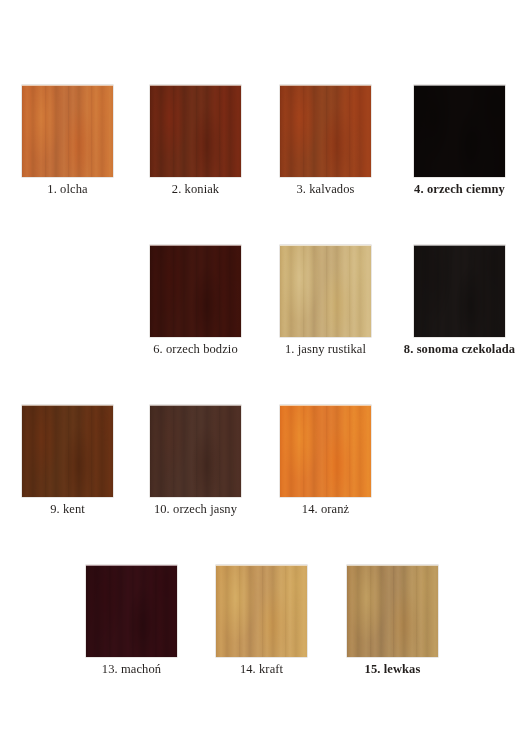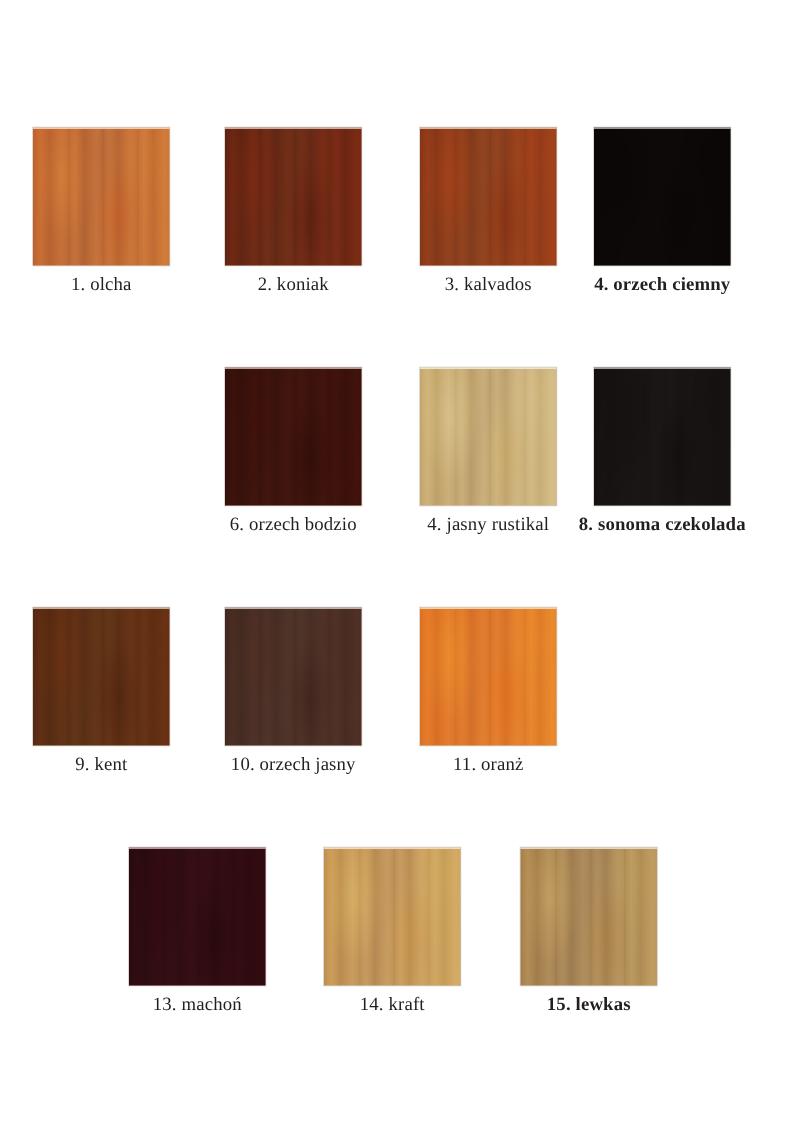--- a/index.html
+++ b/index.html
@@ -76,21 +76,21 @@
     font-size: 12.5px;
     line-height: 15px;
     letter-spacing: 0.1px;
     white-space: nowrap;
   }
 
   
   .c1 { left: 22px; }
   .c2 { left: 150px; }
   .c3 { left: 280px; text-decoration: underline; }
-  .c4 { left: 396px; font-weight: bold; }
+  .c4 { left: 414px; font-weight: bold; }
 
   
   .d1 { left: 86px; }
   .d2 { left: 216px; border-radius: 10px; }
   .d3 { left: 347px; font-weight: bold; }
 </style>
 </head>
 <body>
 
 <div class="sheet">
@@ -131,21 +131,21 @@
             <div class="grain" style="background: repeating-linear-gradient(90deg, rgb(67, 19, 9) 0px, rgb(92, 35, 24) 2px, rgb(115, 55, 42) 5px, rgb(92, 35, 24) 8px, rgb(67, 19, 9) 11px, rgb(92, 35, 24) 15px, rgb(115, 55, 42) 19px, rgb(92, 35, 24) 23px);"></div>
             <div class="grain2" style="background: radial-gradient(30% 70% at 22% 35%, rgb(115, 55, 42) 0%, transparent 70%), radial-gradient(24% 60% at 62% 65%, rgb(67, 19, 9) 0%, transparent 72%), radial-gradient(40% 90% at 88% 20%, rgb(115, 55, 42) 0%, transparent 75%), linear-gradient(100deg, rgb(67, 19, 9) 0%, transparent 45%, rgb(115, 55, 42) 100%);"></div>
           </div>
           <div class="caption">6. orzech bodzio</div>
         </div>
         <div class="cell c3">
           <div class="swatch" style="background: rgb(212, 190, 146);">
             <div class="grain" style="background: repeating-linear-gradient(90deg, rgb(188, 163, 118) 0px, rgb(212, 190, 146) 2px, rgb(227, 210, 173) 5px, rgb(212, 190, 146) 8px, rgb(188, 163, 118) 11px, rgb(212, 190, 146) 15px, rgb(227, 210, 173) 19px, rgb(212, 190, 146) 23px);"></div>
             <div class="grain2" style="background: radial-gradient(30% 70% at 22% 35%, rgb(227, 210, 173) 0%, transparent 70%), radial-gradient(24% 60% at 62% 65%, rgb(188, 163, 118) 0%, transparent 72%), radial-gradient(40% 90% at 88% 20%, rgb(227, 210, 173) 0%, transparent 75%), linear-gradient(100deg, rgb(188, 163, 118) 0%, transparent 45%, rgb(227, 210, 173) 100%);"></div>
           </div>
-          <div class="caption">4. jasny rustikal</div>
+          <div class="caption">1. jasny rustikal</div>
         </div>
         <div class="cell c4">
           <div class="swatch" style="background: rgb(43, 37, 35);">
             <div class="grain" style="background: repeating-linear-gradient(90deg, rgb(28, 23, 21) 0px, rgb(43, 37, 35) 2px, rgb(58, 51, 49) 5px, rgb(43, 37, 35) 8px, rgb(28, 23, 21) 11px, rgb(43, 37, 35) 15px, rgb(58, 51, 49) 19px, rgb(43, 37, 35) 23px);"></div>
             <div class="grain2" style="background: radial-gradient(30% 70% at 22% 35%, rgb(58, 51, 49) 0%, transparent 70%), radial-gradient(24% 60% at 62% 65%, rgb(28, 23, 21) 0%, transparent 72%), radial-gradient(40% 90% at 88% 20%, rgb(58, 51, 49) 0%, transparent 75%), linear-gradient(100deg, rgb(28, 23, 21) 0%, transparent 45%, rgb(58, 51, 49) 100%);"></div>
           </div>
           <div class="caption">8. sonoma czekolada</div>
         </div>
       </div>
       <div class="row">
@@ -161,21 +161,21 @@
             <div class="grain" style="background: repeating-linear-gradient(90deg, rgb(85, 58, 47) 0px, rgb(107, 76, 63) 2px, rgb(127, 94, 81) 5px, rgb(107, 76, 63) 8px, rgb(85, 58, 47) 11px, rgb(107, 76, 63) 15px, rgb(127, 94, 81) 19px, rgb(107, 76, 63) 23px);"></div>
             <div class="grain2" style="background: radial-gradient(30% 70% at 22% 35%, rgb(127, 94, 81) 0%, transparent 70%), radial-gradient(24% 60% at 62% 65%, rgb(85, 58, 47) 0%, transparent 72%), radial-gradient(40% 90% at 88% 20%, rgb(127, 94, 81) 0%, transparent 75%), linear-gradient(100deg, rgb(85, 58, 47) 0%, transparent 45%, rgb(127, 94, 81) 100%);"></div>
           </div>
           <div class="caption">10. orzech jasny</div>
         </div>
         <div class="cell c3">
           <div class="swatch" style="background: rgb(231, 149, 69);">
             <div class="grain" style="background: repeating-linear-gradient(90deg, rgb(208, 126, 47) 0px, rgb(231, 149, 69) 2px, rgb(242, 172, 102) 5px, rgb(231, 149, 69) 8px, rgb(208, 126, 47) 11px, rgb(231, 149, 69) 15px, rgb(242, 172, 102) 19px, rgb(231, 149, 69) 23px);"></div>
             <div class="grain2" style="background: radial-gradient(30% 70% at 22% 35%, rgb(242, 172, 102) 0%, transparent 70%), radial-gradient(24% 60% at 62% 65%, rgb(208, 126, 47) 0%, transparent 72%), radial-gradient(40% 90% at 88% 20%, rgb(242, 172, 102) 0%, transparent 75%), linear-gradient(100deg, rgb(208, 126, 47) 0%, transparent 45%, rgb(242, 172, 102) 100%);"></div>
           </div>
-          <div class="caption">11. oranż</div>
+          <div class="caption">14. oranż</div>
         </div>
       </div>
       <div class="row">
         <div class="cell d1">
           <div class="swatch" style="background: rgb(78, 24, 34);">
             <div class="grain" style="background: repeating-linear-gradient(90deg, rgb(58, 14, 22) 0px, rgb(78, 24, 34) 2px, rgb(99, 36, 49) 5px, rgb(78, 24, 34) 8px, rgb(58, 14, 22) 11px, rgb(78, 24, 34) 15px, rgb(99, 36, 49) 19px, rgb(78, 24, 34) 23px);"></div>
             <div class="grain2" style="background: radial-gradient(30% 70% at 22% 35%, rgb(99, 36, 49) 0%, transparent 70%), radial-gradient(24% 60% at 62% 65%, rgb(58, 14, 22) 0%, transparent 72%), radial-gradient(40% 90% at 88% 20%, rgb(99, 36, 49) 0%, transparent 75%), linear-gradient(100deg, rgb(58, 14, 22) 0%, transparent 45%, rgb(99, 36, 49) 100%);"></div>
           </div>
           <div class="caption">13. machoń</div>
         </div>

